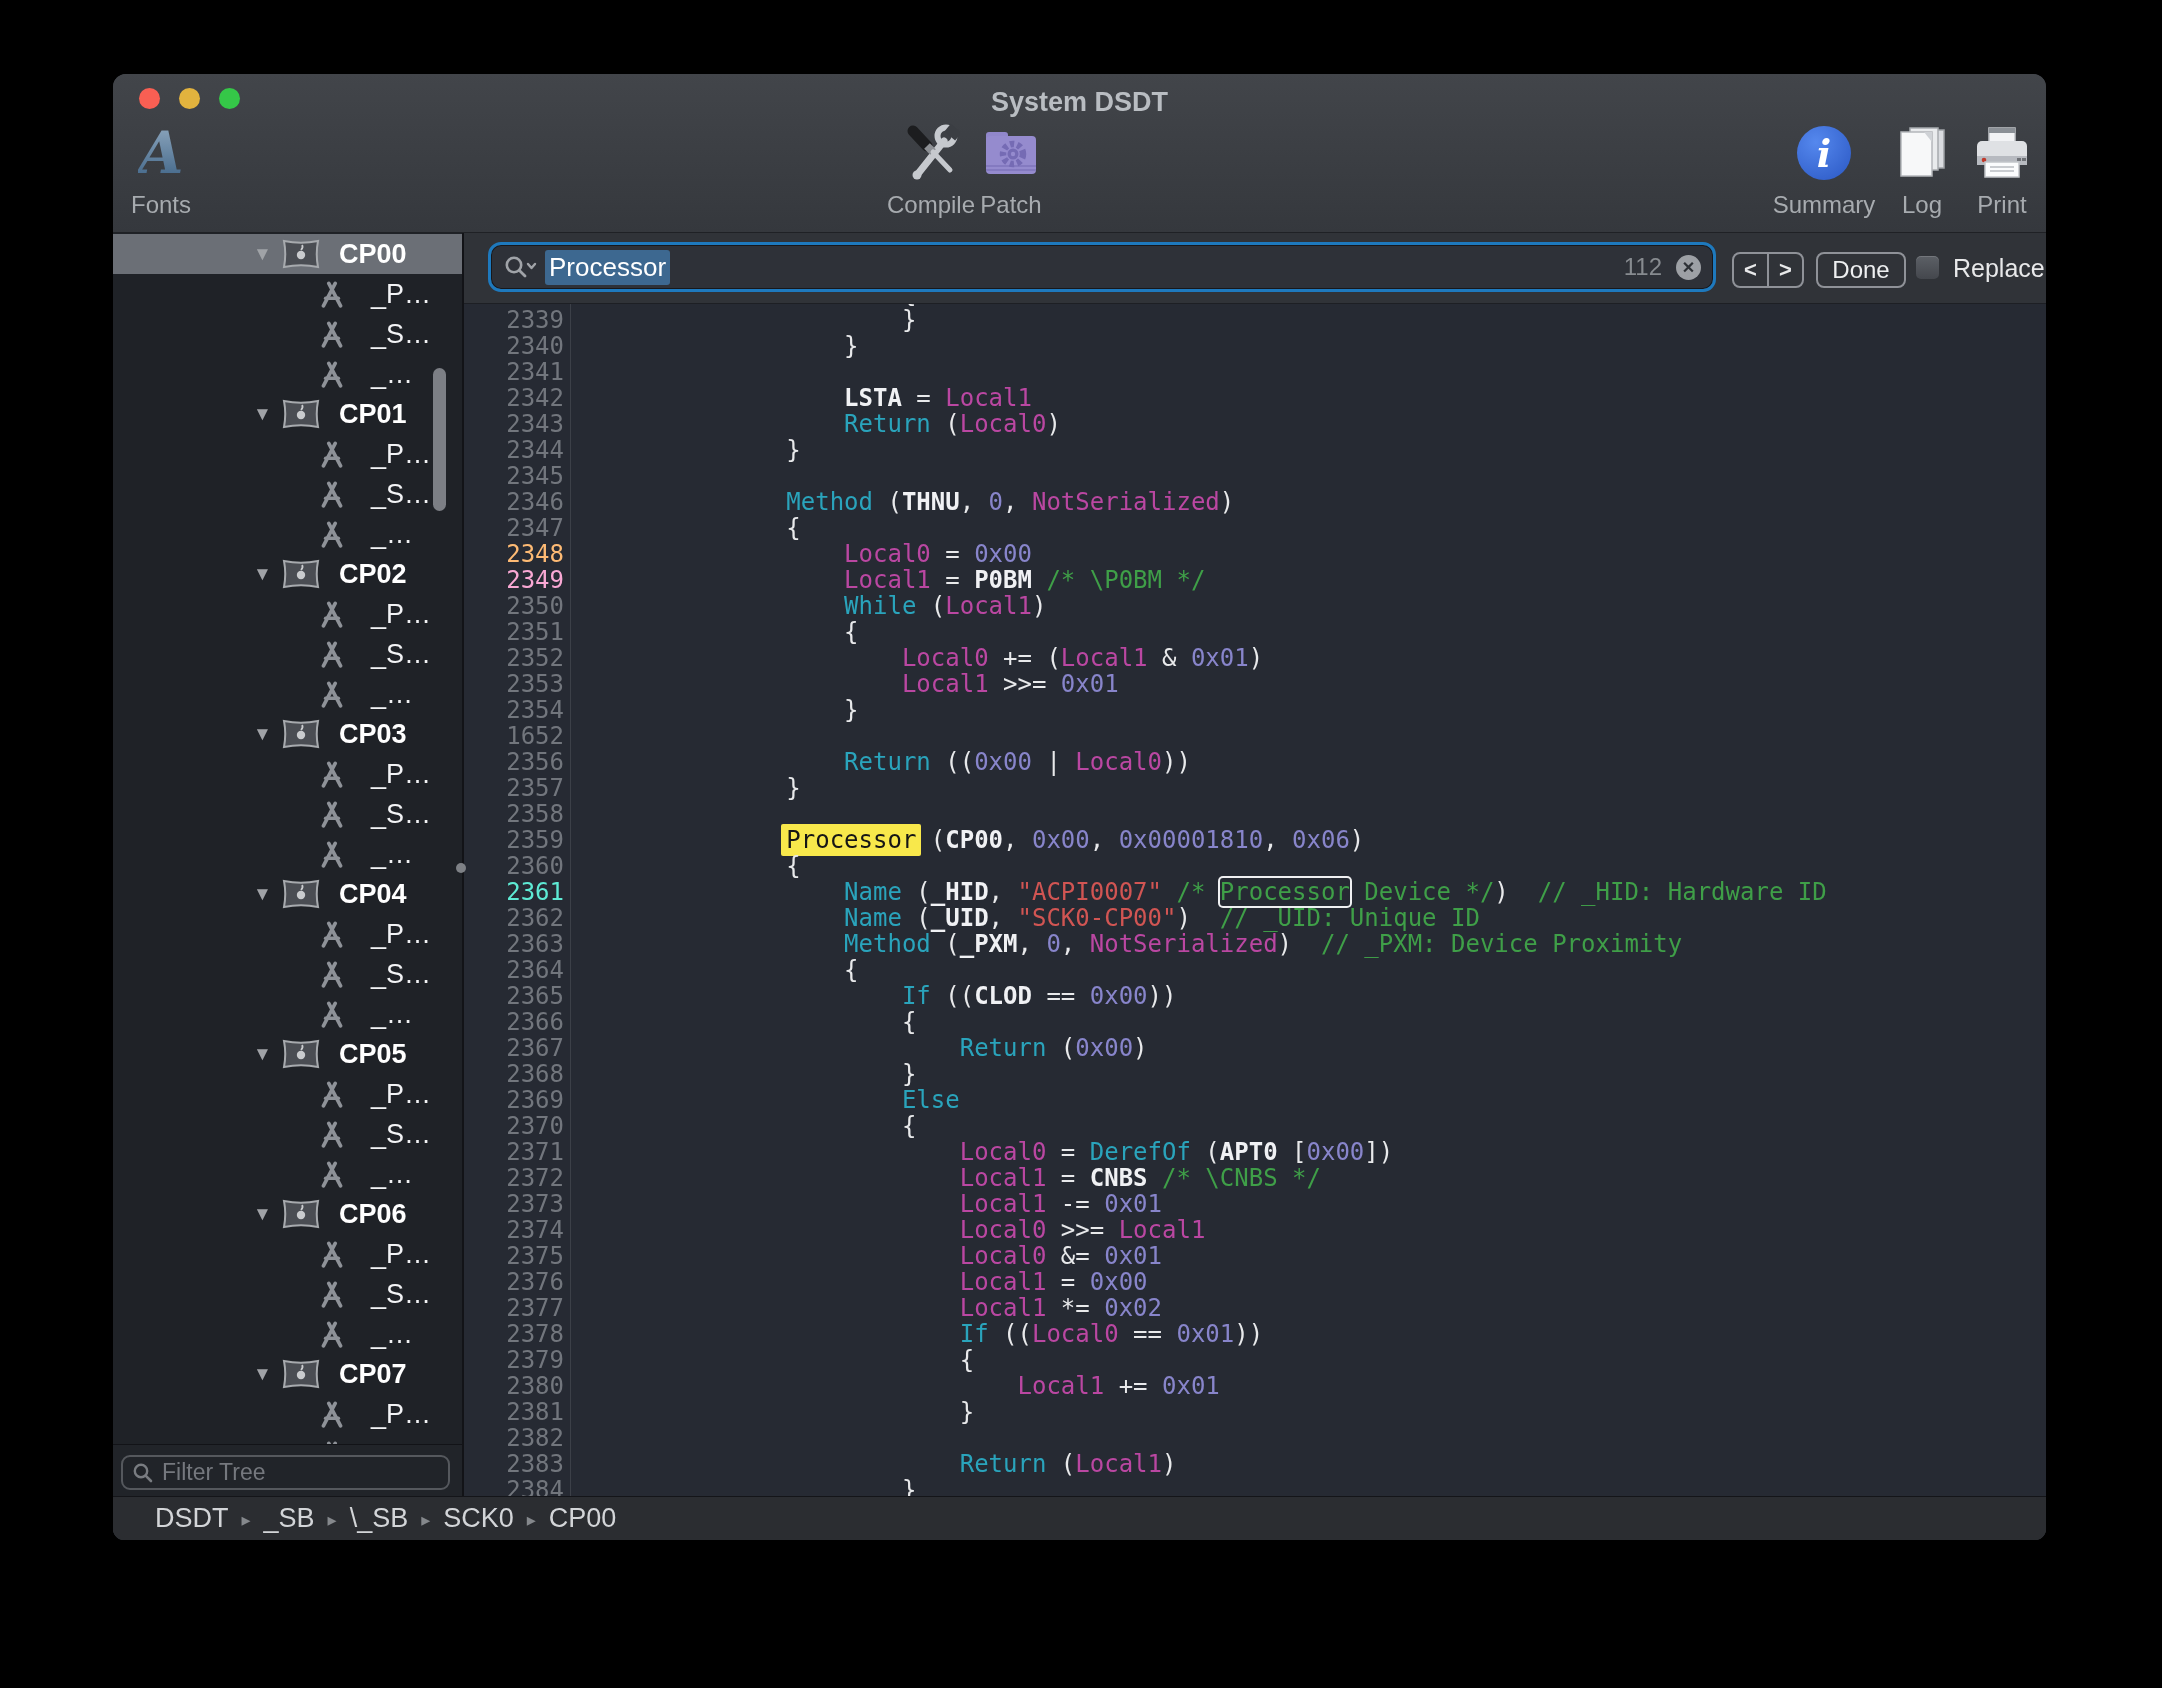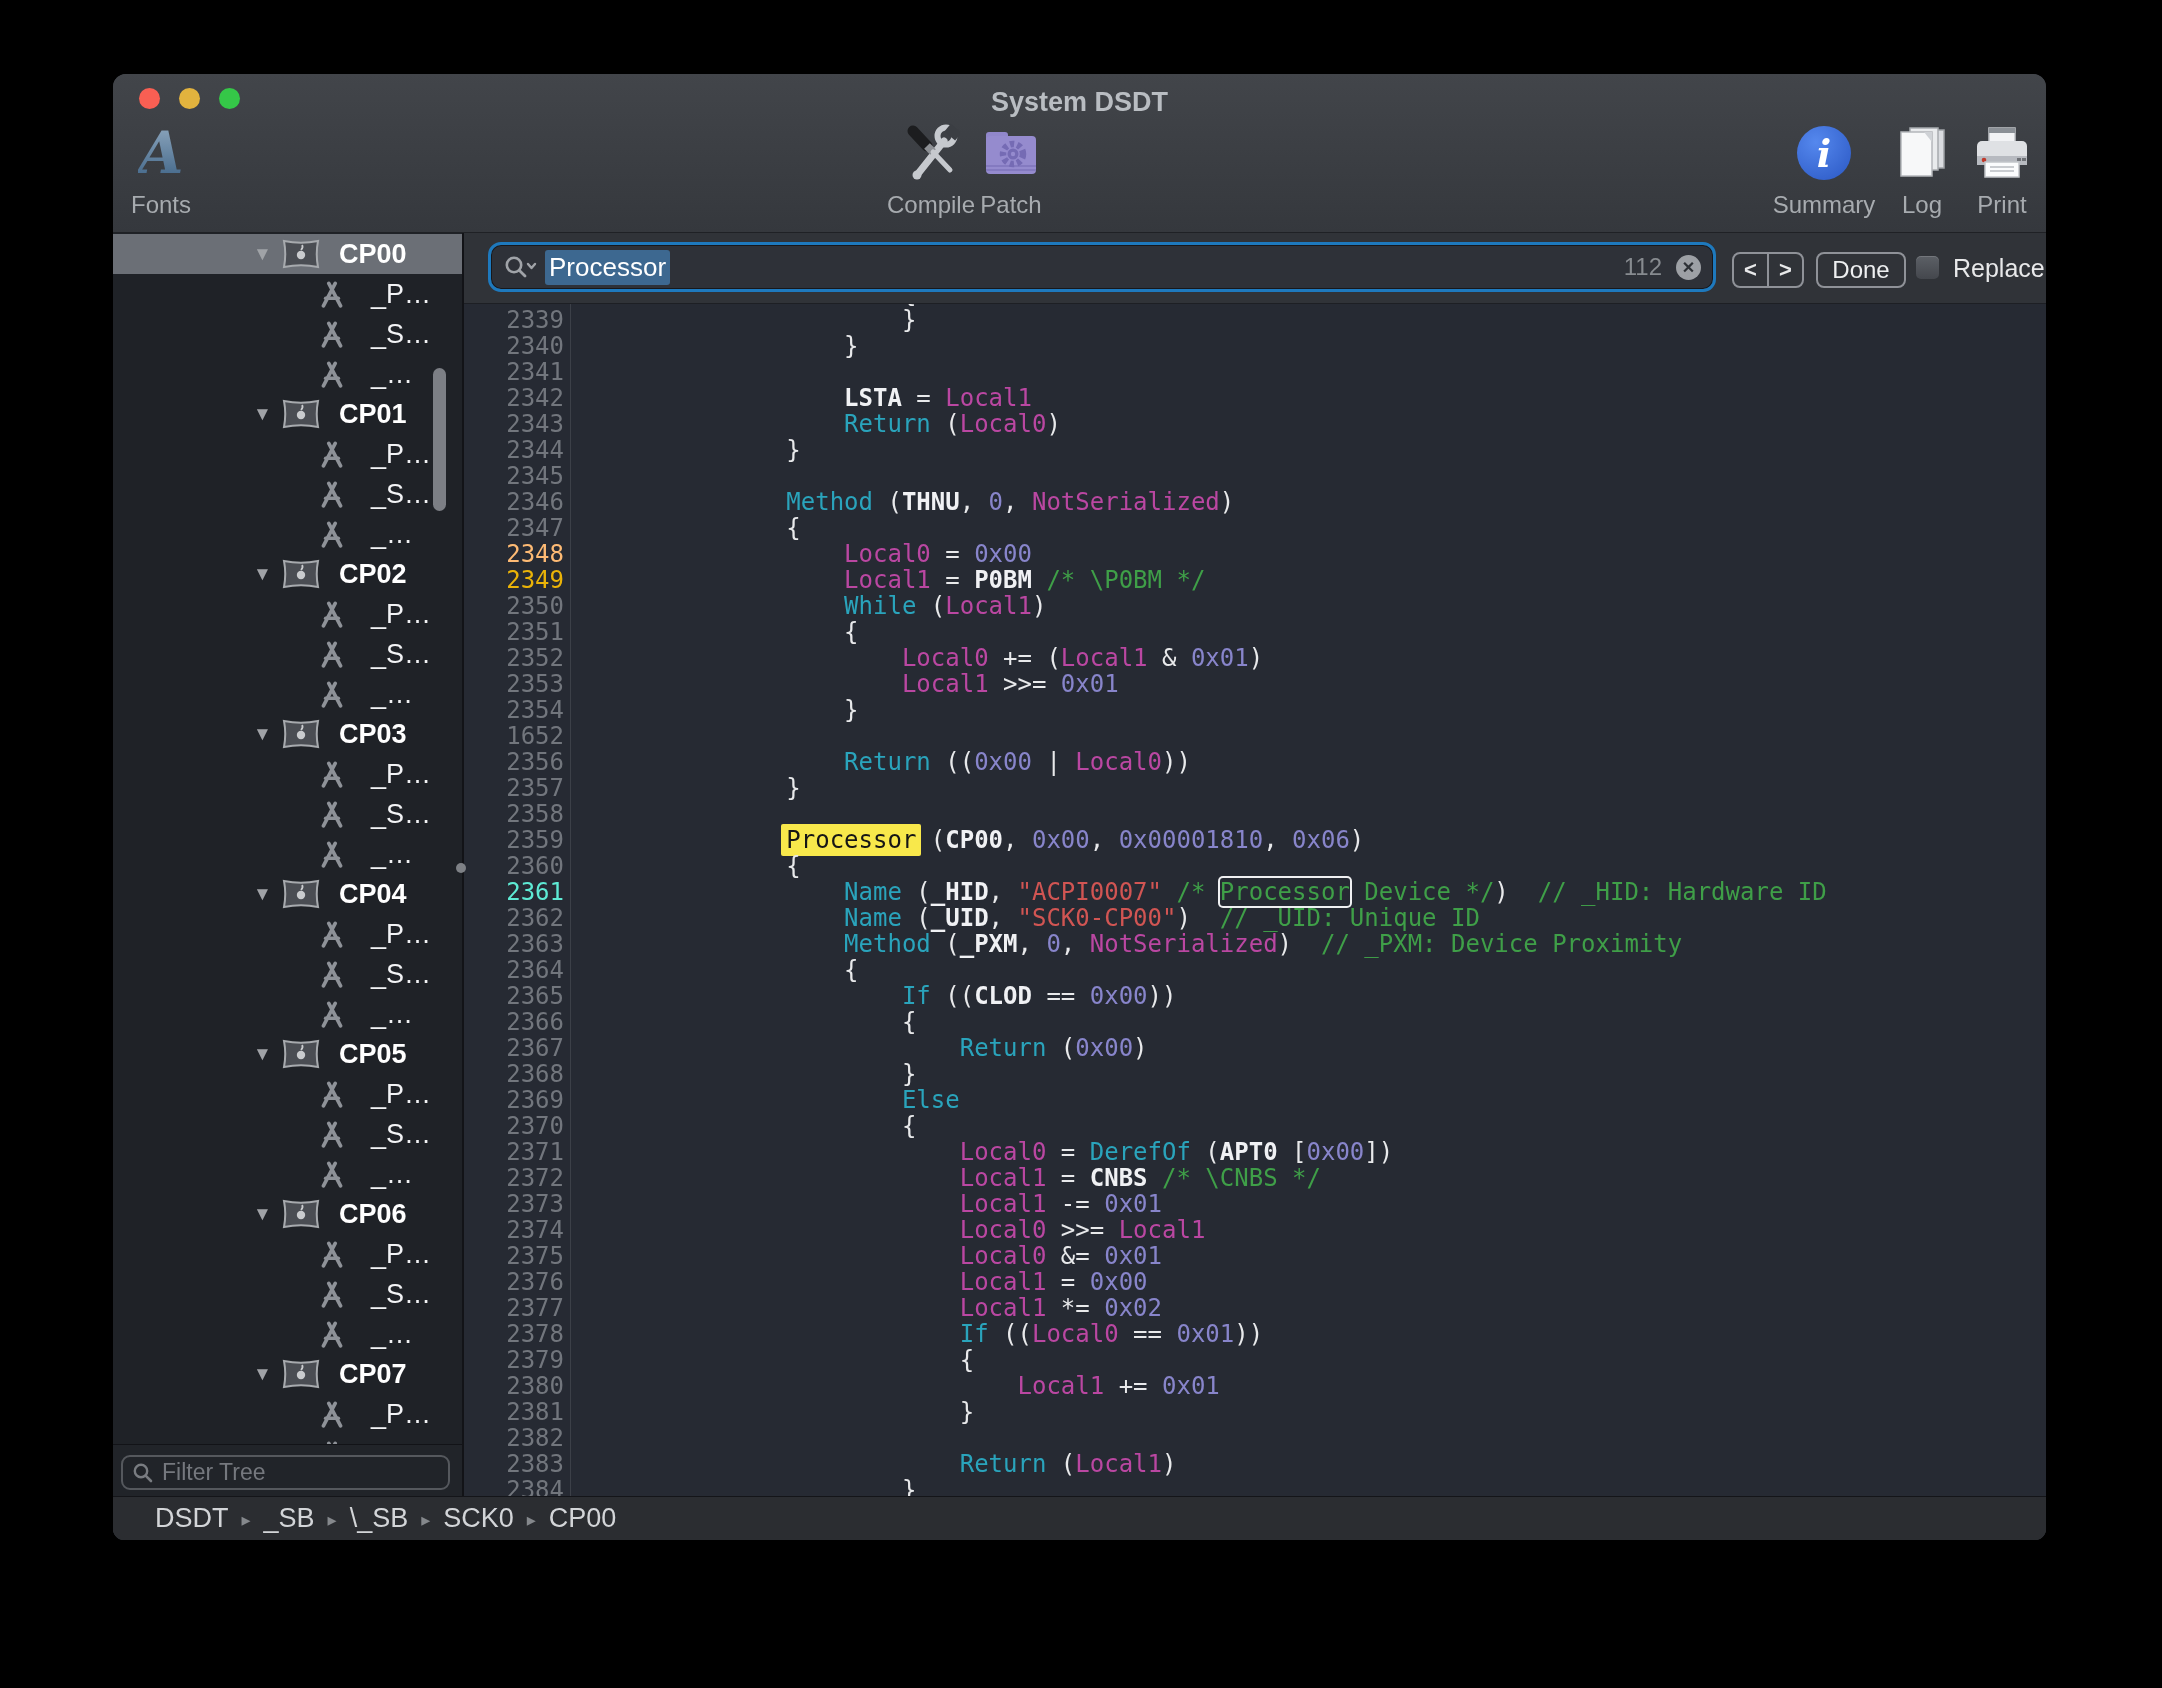--- a/index.html
+++ b/index.html
@@ -512,21 +512,21 @@
               </div>
               <div class="line">
                 <span class="num" style="color: rgb(114, 118, 125);">2347</span>
                 <span class="codetext">              <span style="color: rgb(232, 233, 235);">{</span></span>
               </div>
               <div class="line">
                 <span class="num" style="color: #fdba74;">2348</span>
                 <span class="codetext">                  <span style="color: rgb(186, 71, 162);">Local0</span><span style="color: rgb(232, 233, 235);"> = </span><span style="color: rgb(136, 133, 203);">0x00</span></span>
               </div>
               <div class="line">
-                <span class="num" style="color: #eab308;">2349</span>
+                <span class="num" style="color: #f9a8d4;">2349</span>
                 <span class="codetext">                  <span style="color: rgb(186, 71, 162);">Local1</span><span style="color: rgb(232, 233, 235);"> = </span><span style="color: rgb(240, 241, 244); font-weight: bold;">P0BM</span><span style="color: rgb(232, 233, 235);"> </span><span style="color: rgb(63, 159, 72);">/* \P0BM */</span></span>
               </div>
               <div class="line">
                 <span class="num" style="color: rgb(114, 118, 125);">2350</span>
                 <span class="codetext">                  <span style="color: rgb(42, 164, 188);">While</span><span style="color: rgb(232, 233, 235);"> (</span><span style="color: rgb(186, 71, 162);">Local1</span><span style="color: rgb(232, 233, 235);">)</span></span>
               </div>
               <div class="line">
                 <span class="num" style="color: rgb(114, 118, 125);">2351</span>
                 <span class="codetext">                  <span style="color: rgb(232, 233, 235);">{</span></span>
               </div>

